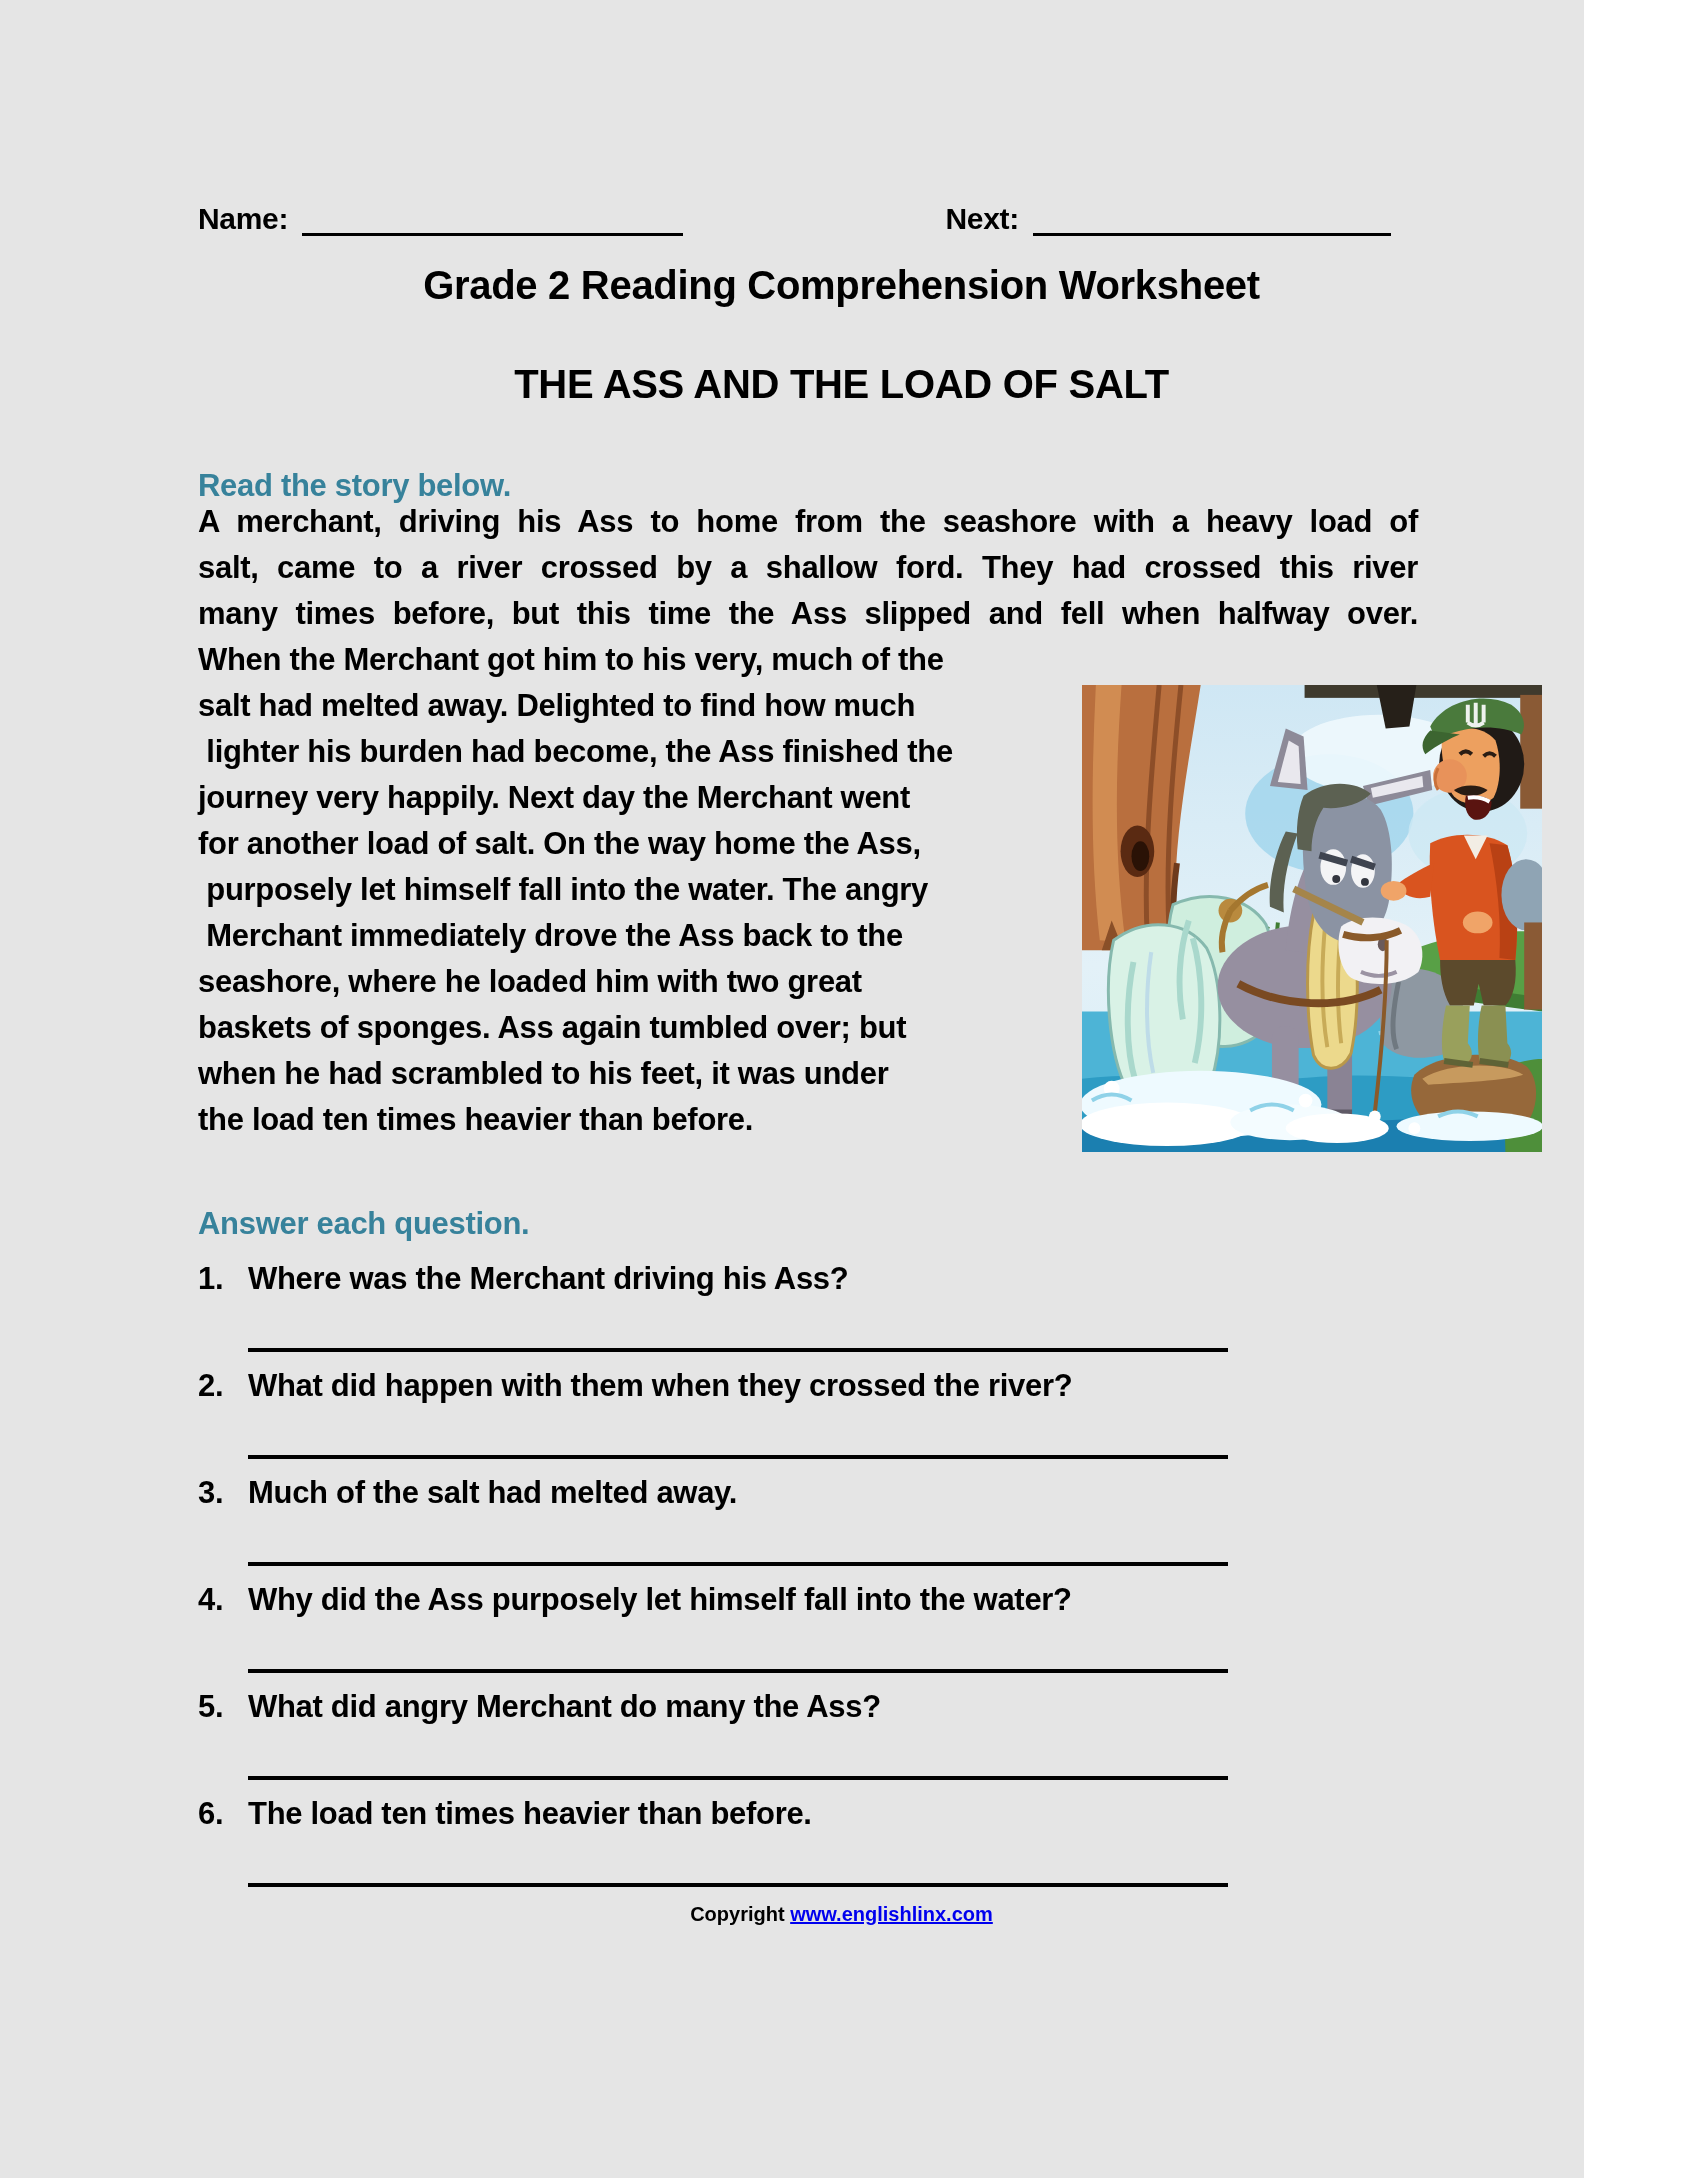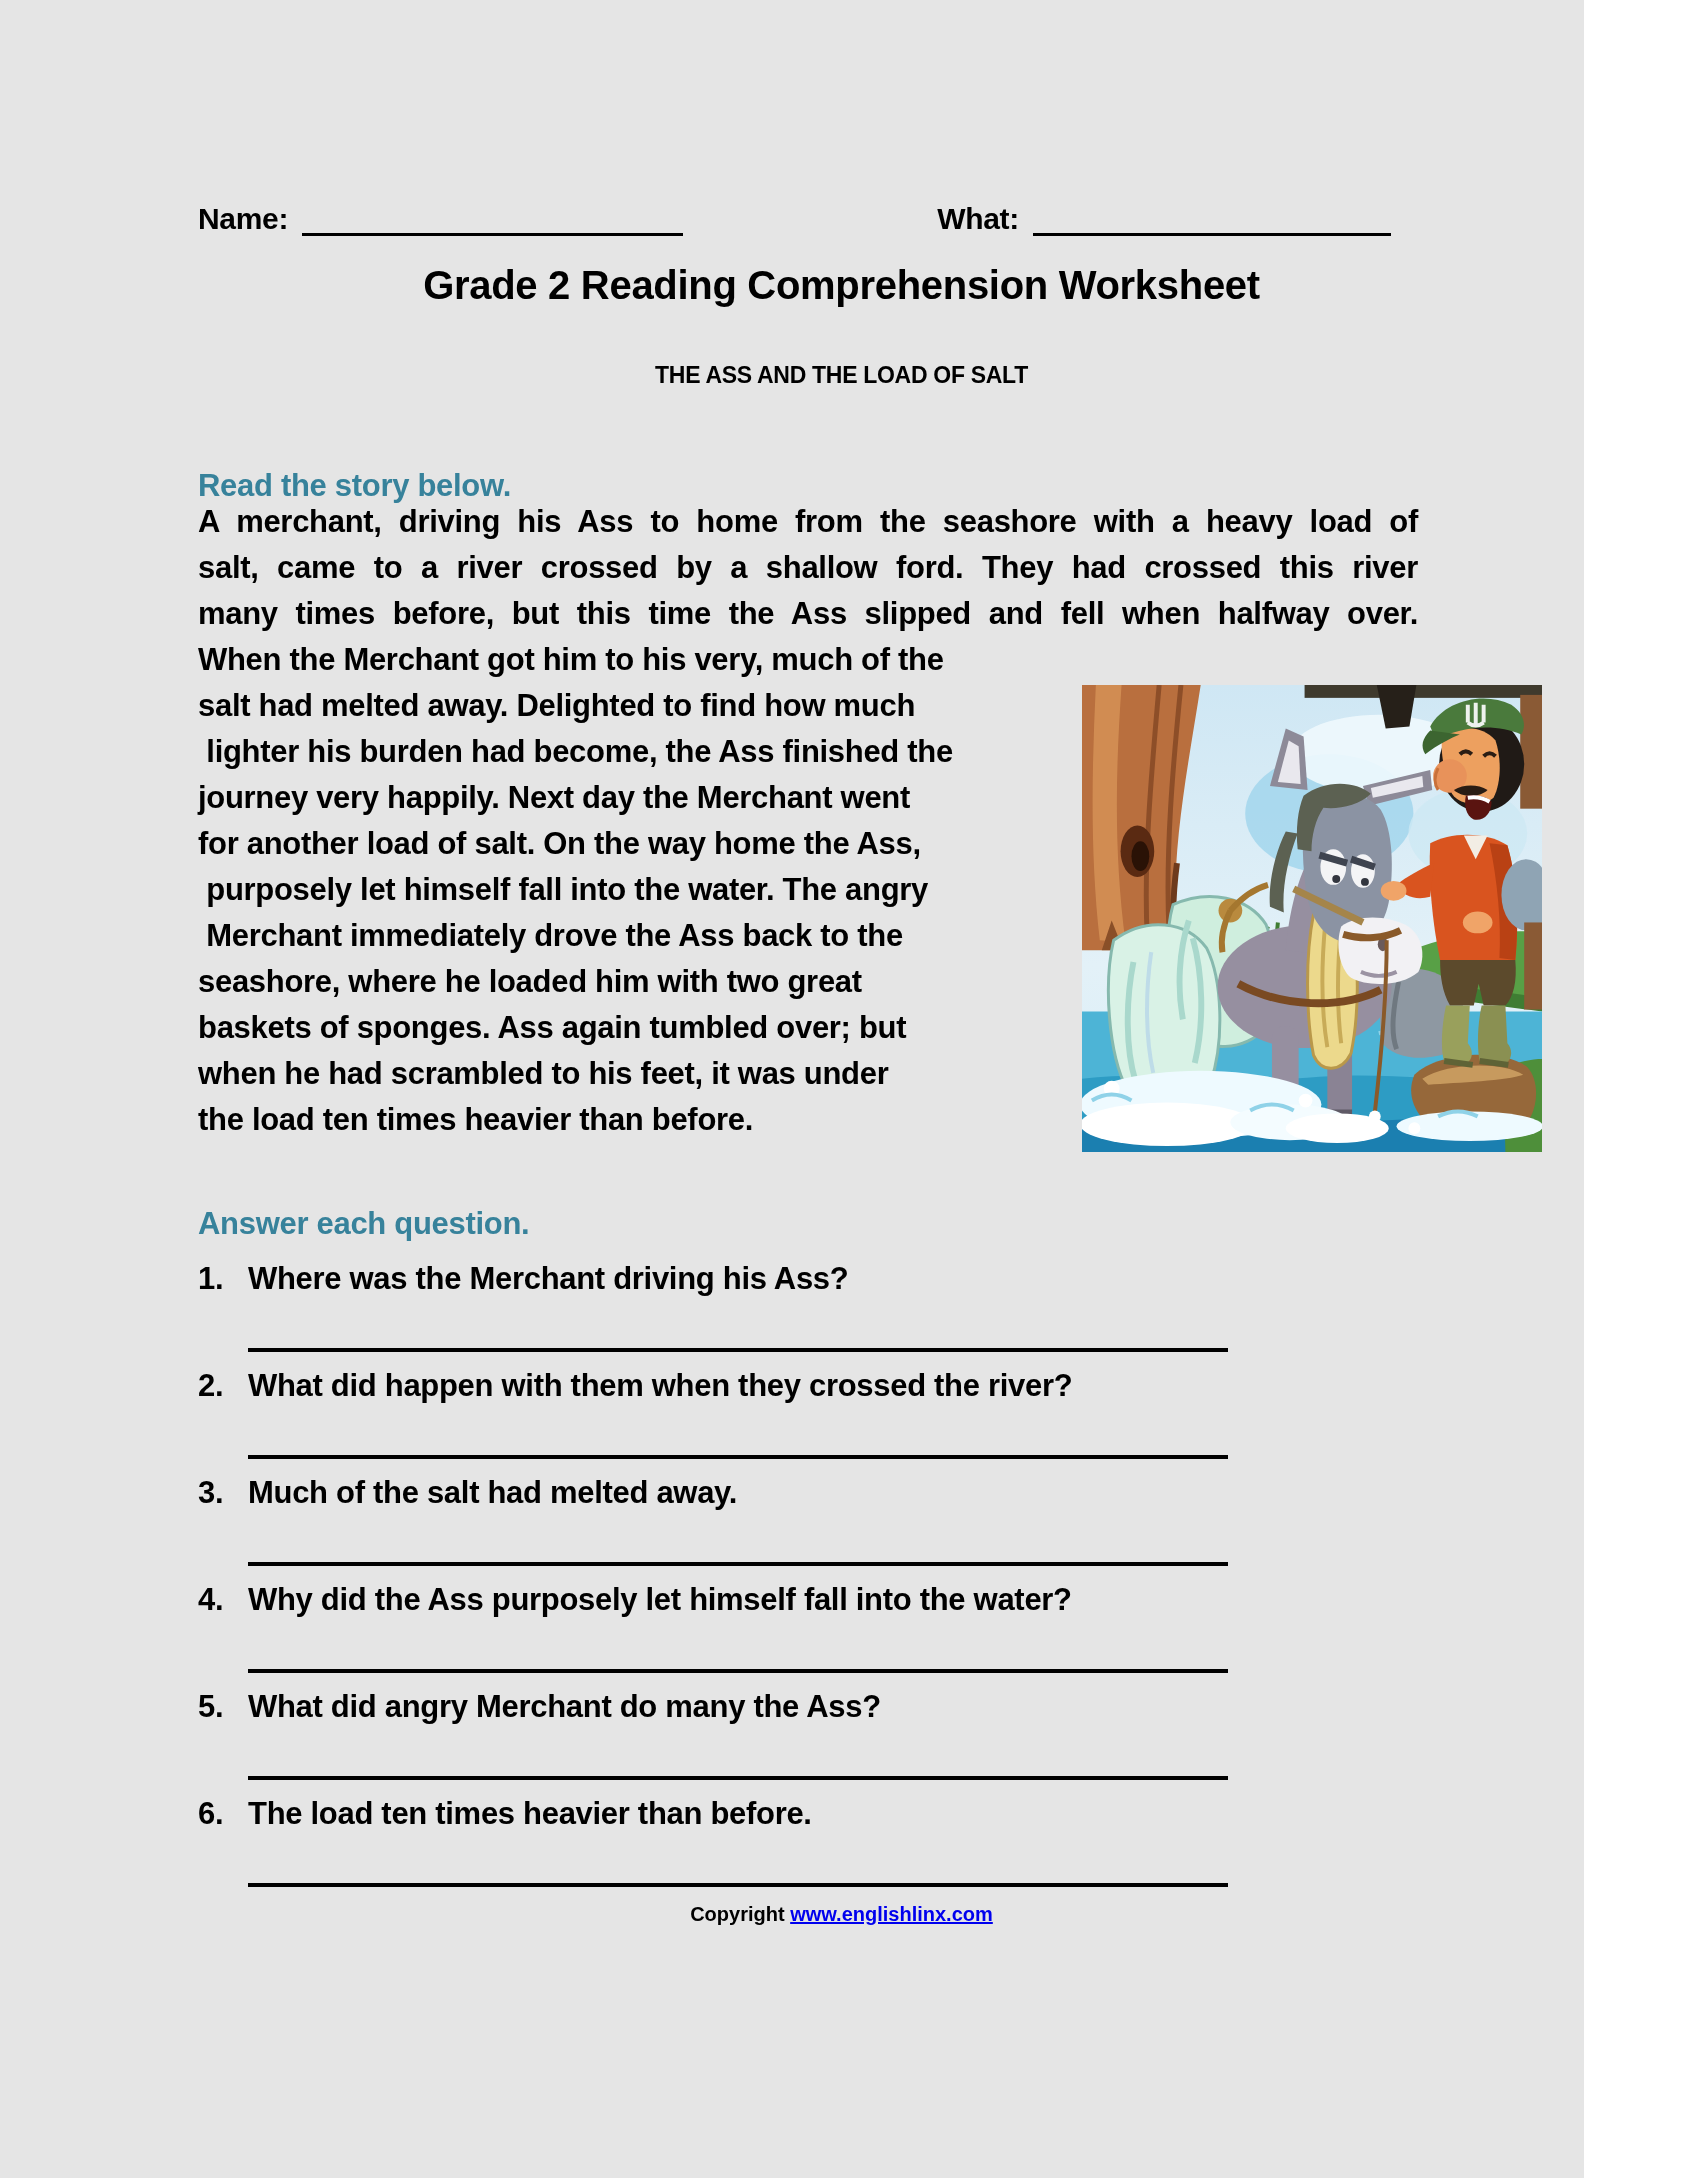--- a/index.html
+++ b/index.html
@@ -10,21 +10,21 @@
   }
   
   .header-row{position:absolute;left:198px;right:193px;top:202px;display:flex;justify-content:space-between;font-size:30px;}
   .pair{display:flex;align-items:flex-end;}
   .pair .lbl{margin-right:14px;line-height:34px;}
   .blank{border-bottom:3px solid #000;height:30px;}
   .blank.name{width:381px;}
   .blank.date{width:358px;}
   
   .doc-title{position:absolute;left:0;top:263px;width:1683px;text-align:center;font-size:40px;}
-  .story-title{position:absolute;left:0;top:362px;width:1683px;text-align:center;font-size:23px;}
+  .story-title{position:absolute;left:0;top:362px;width:1683px;text-align:center;font-size:40px;}
   .teal-heading{position:absolute;left:198px;font-size:31px;color:#37829B;}
   #read-heading{top:468px;}
   #answer-heading{top:1206px;}
   
   #story-lines{position:absolute;left:198px;top:499px;width:1238px;font-size:31px;line-height:46px;}
   .story-line{white-space:pre;}
   .story-line.full{white-space:normal;width:1220px;text-align:justify;text-align-last:justify;}
   
   .illustration{position:absolute;left:1082px;top:685px;width:460px;height:467px;}
   .illustration svg{display:block;width:100%;height:100%;}
@@ -42,21 +42,21 @@
 <body>
 
 <div class="sheet">
 
   <div class="header-row">
     <div class="pair">
       <span class="lbl">Name:</span>
       <span class="blank name"></span>
     </div>
     <div class="pair">
-      <span class="lbl">What:</span>
+      <span class="lbl">Next:</span>
       <span class="blank date"></span>
     </div>
   </div>
 
   <div class="doc-title">Grade 2 Reading Comprehension Worksheet</div>
   <div class="story-title">THE ASS AND THE LOAD OF SALT</div>
 
   <div id="read-heading" class="teal-heading">Read the story below.</div>
 
   <div id="story-lines">

